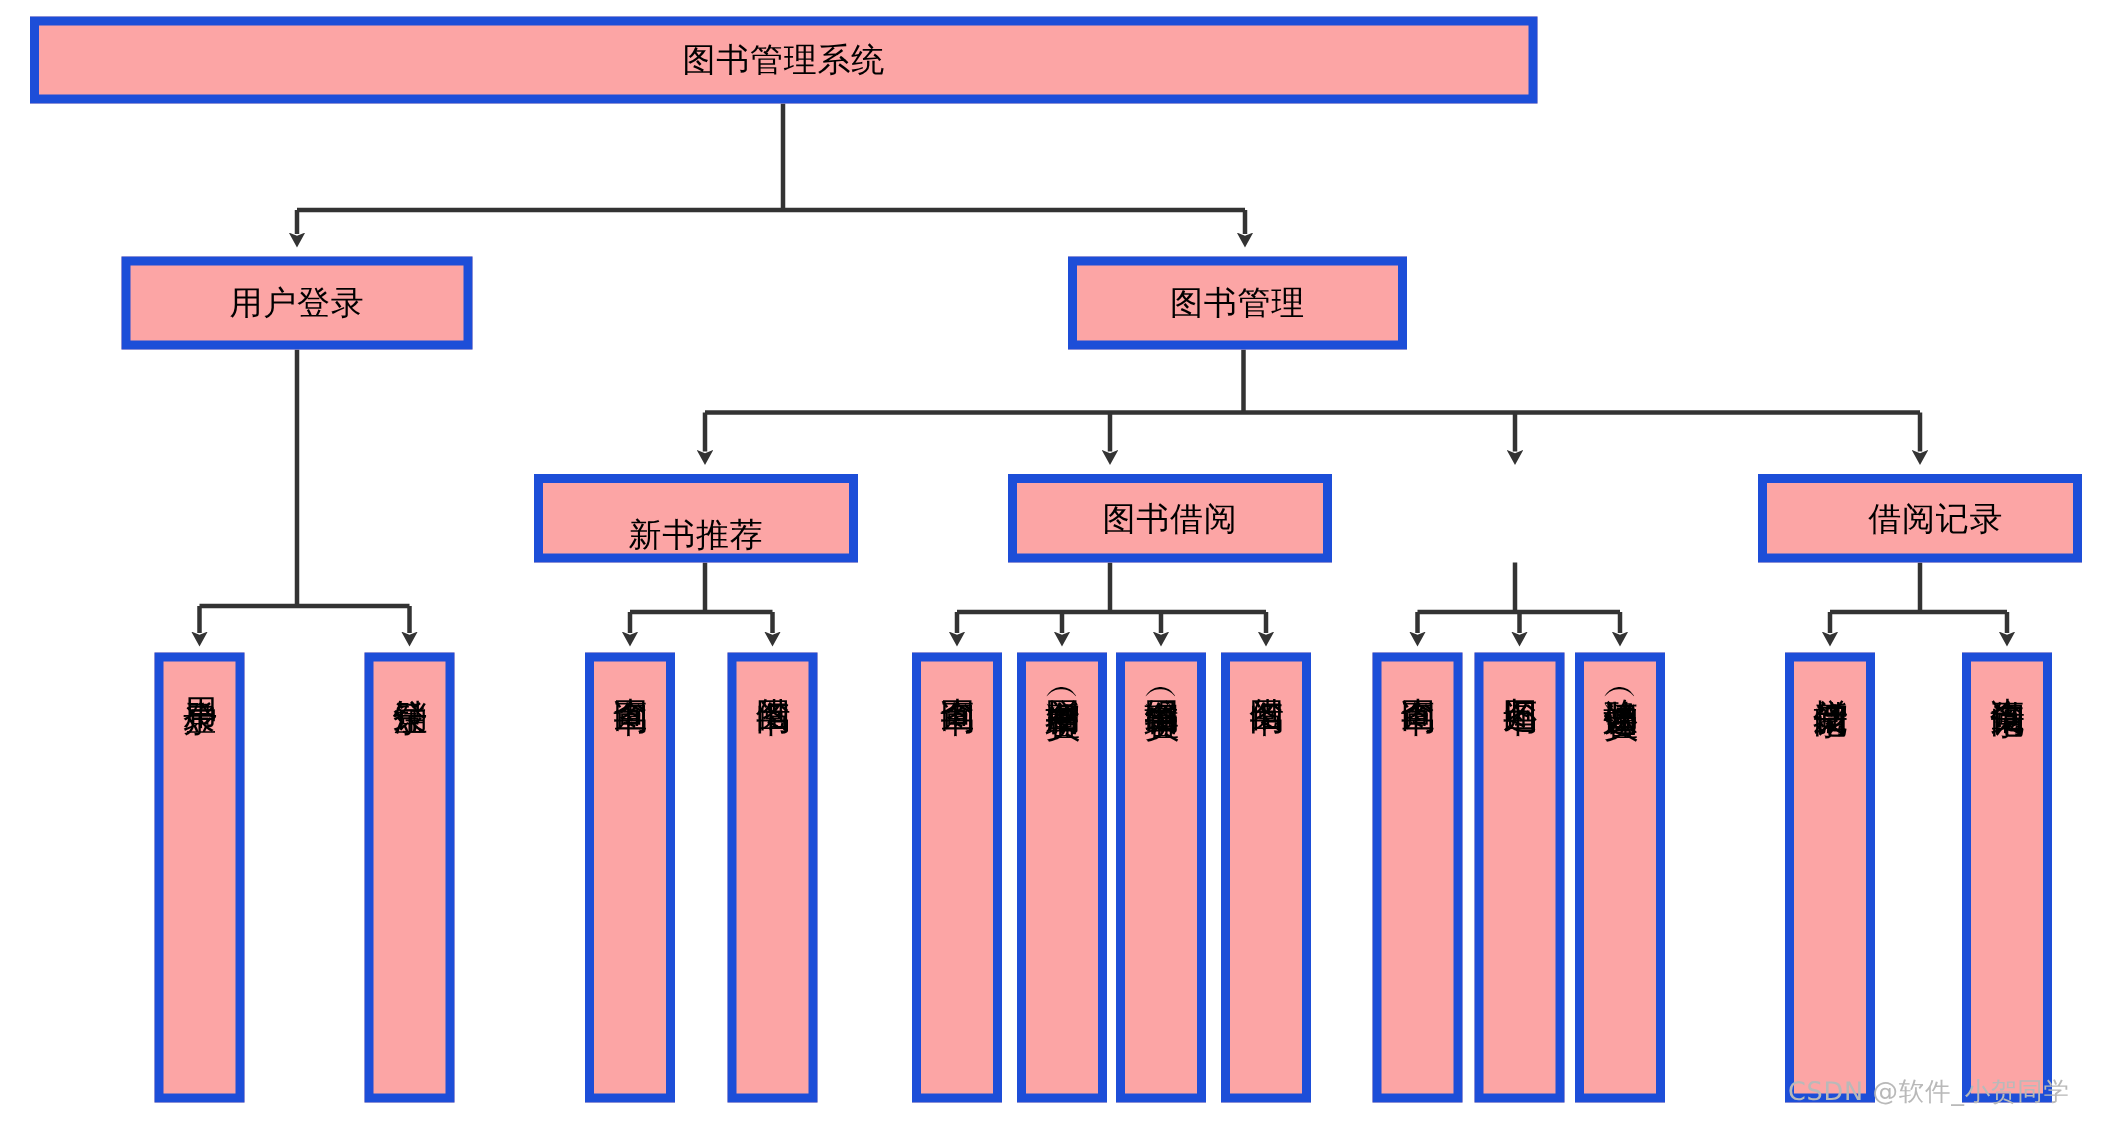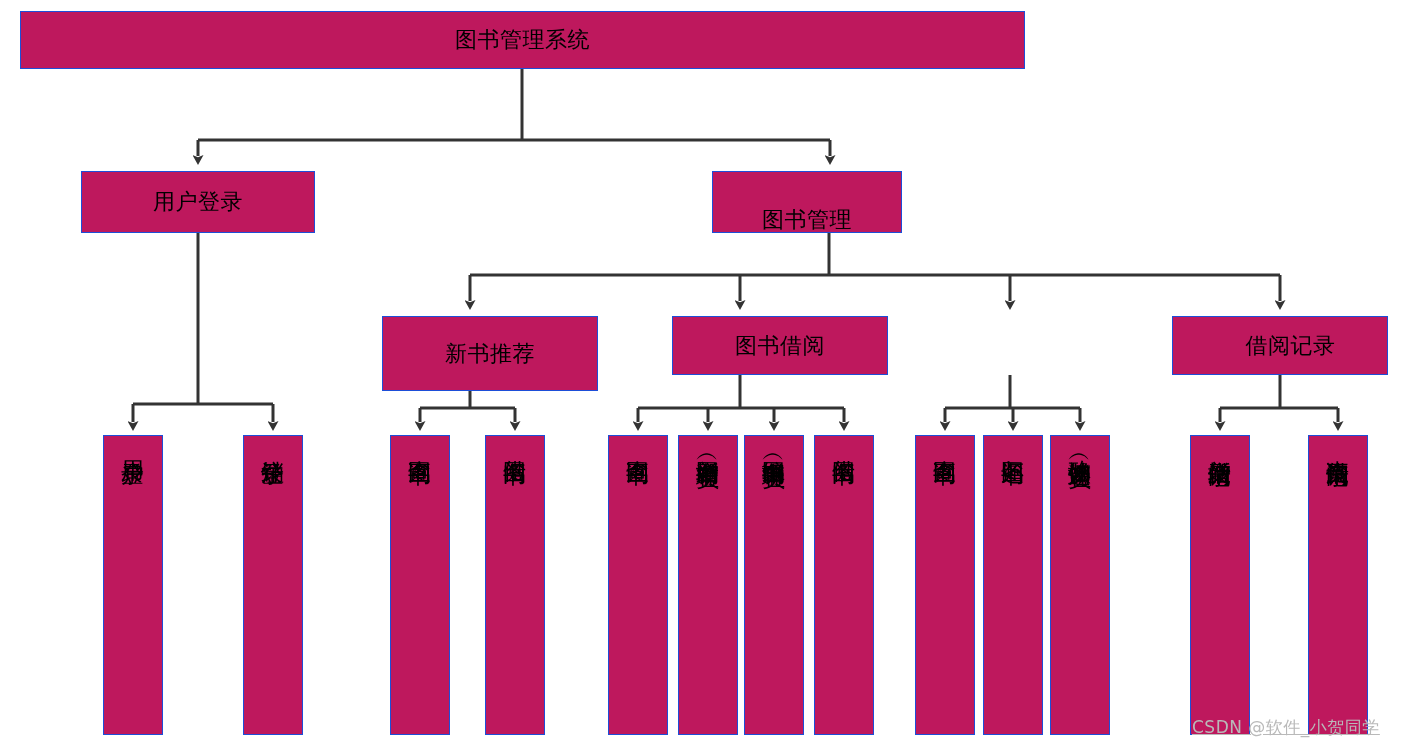--- a/index.html
+++ b/index.html
@@ -21,27 +21,28 @@
     position: absolute;
     left: 0;
     top: 0;
     width: 1405px;
     height: 747px;
     pointer-events: none;
   }
   .node {
     position: absolute;
     box-sizing: border-box;
-    background: #be185d;
-    border: 1px solid #1d4ed8;
+    background: #fca5a5;
+    border: 6px solid #1d4ed8;
     display: flex;
     align-items: center;
     justify-content: center;
     color: #000000;
     z-index: 2;
+    font-family: Liberation Serif, serif;
   }
   .node .lbl {
     display: block;
     text-align: center;
     line-height: 1.14;
     white-space: pre-line;
     letter-spacing: 0.5px;
   }
   
   .node.horiz .lbl {
@@ -63,21 +64,20 @@
     line-height: 1.05;
     letter-spacing: 1px;
   }
   .watermark {
     position: absolute;
     font-size: 17px;
     color: #b9b9b9;
     white-space: nowrap;
     z-index: 5;
     letter-spacing: 0.5px;
-    text-decoration: underline;
   }
 </style>
 </head>
 <body>
 
 <div id="canvas">
 
   <svg class="edges" viewBox="0 0 1405 747">
     <defs>
       <marker id="arrow" markerWidth="10" markerHeight="11" refX="1" refY="5.5" orient="auto" markerUnits="userSpaceOnUse">
@@ -129,25 +129,25 @@
   </svg>
 
   <div class="node root horiz" style="left:20px; top:11px; width:1005px; height:58px;">
     <span class="lbl">图书管理系统</span>
   </div>
 
   <div class="node horiz" style="left:81px; top:171px; width:234px; height:62px;">
     <span class="lbl">用户登录</span>
   </div>
 
-  <div class="node horiz" style="left:712px; top:171px; width:190px; height:62px;align-items:flex-end;">
+  <div class="node horiz" style="left:712px; top:171px; width:226px; height:62px;">
     <span class="lbl">图书管理</span>
   </div>
 
-  <div class="node horiz" style="left:382px; top:316px; width:216px; height:75px;">
+  <div class="node horiz" style="left:356px; top:316px; width:216px; height:59px;align-items:flex-end;">
     <span class="lbl">新书推荐</span>
   </div>
 
   <div class="node horiz" style="left:632px; top:316px; width:216px; height:59px;margin-left:40px;">
     <span class="lbl">图书借阅</span>
   </div>
 
 
   <div class="node horiz" style="left:1172px; top:316px; width:216px; height:59px;padding-left:21px;">
     <span class="lbl">借阅记录</span>

